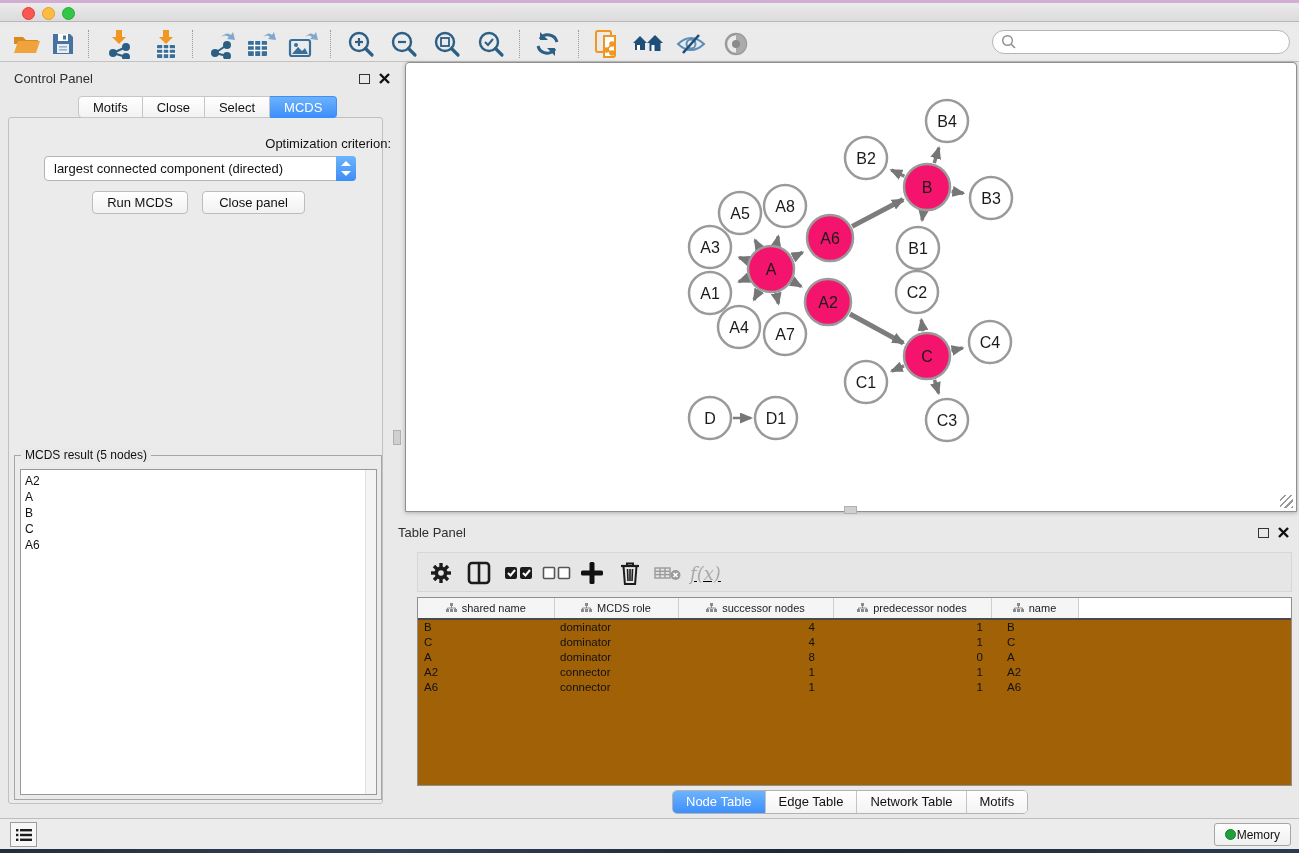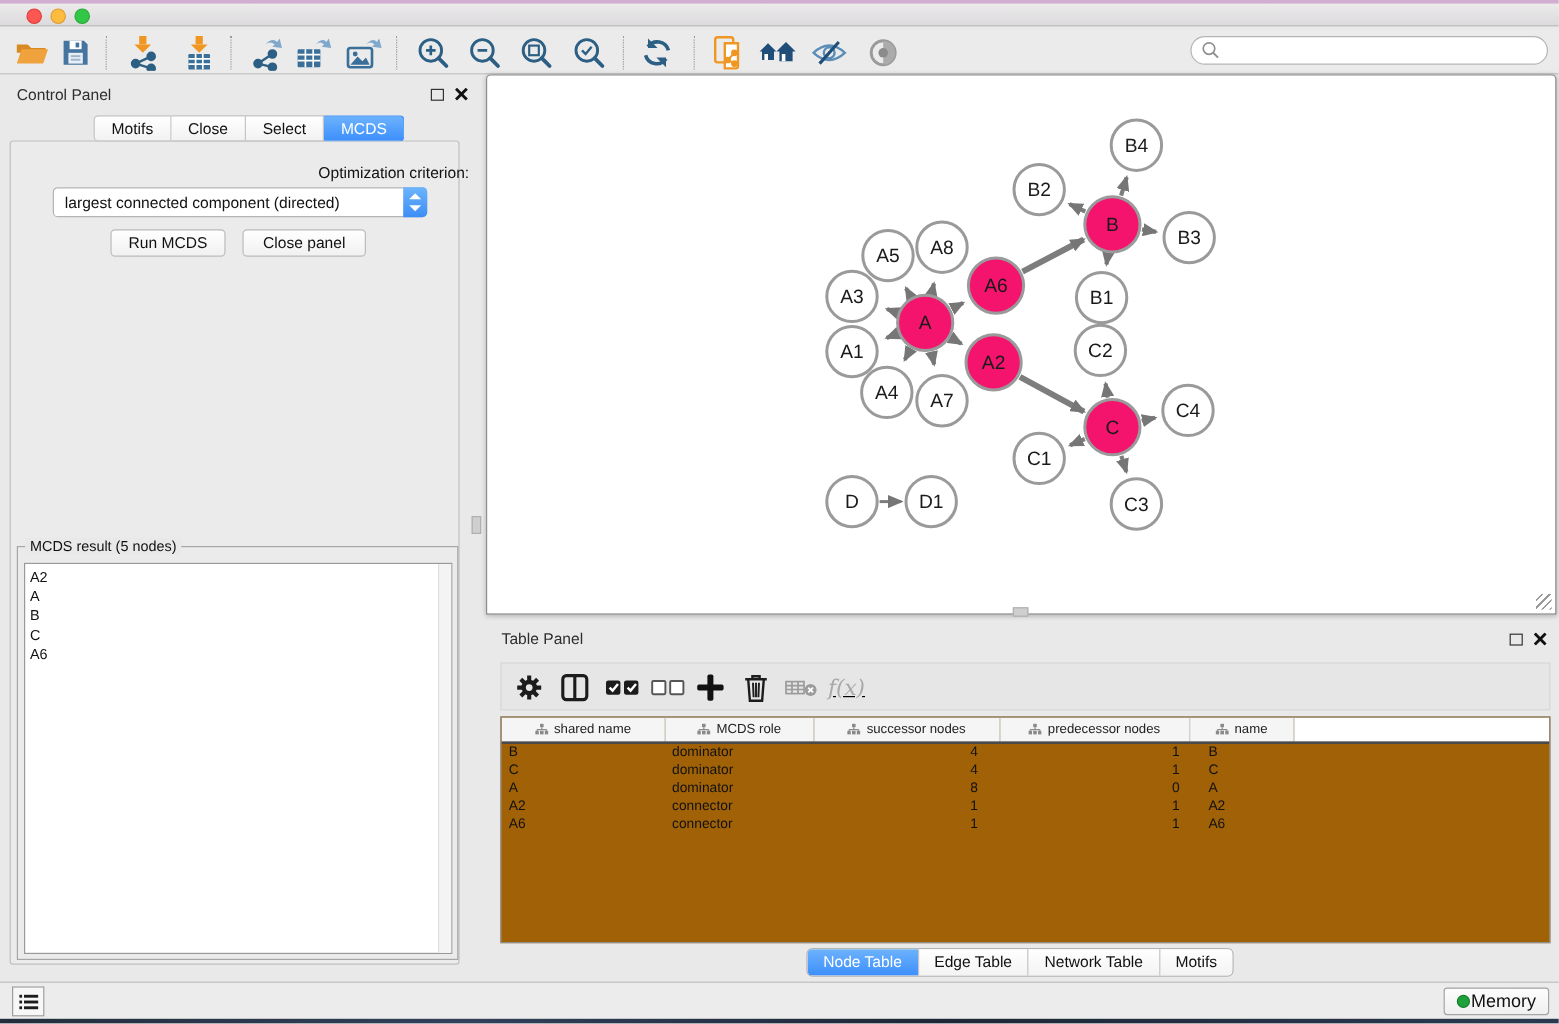--- a/index.html
+++ b/index.html
@@ -53,42 +53,42 @@
   #net-titlebar { position:absolute; left:0; top:0; width:100%; height:26px; background:linear-gradient(#ededed,#d4d4d4); border-bottom:1px solid #aaa; border-radius:4px 4px 0 0; }
   #net-titlebar .title { text-align:center; font-size:13px; color:#333; line-height:25px; }
   #netwin .light { top:6px; }
   #net-canvas { position:absolute; left:1px; top:26px; width:888px; height:422px; background:#fff; }
   #resize-grip { position:absolute; right:3px; bottom:3px; width:13px; height:13px;
      background:repeating-linear-gradient(135deg, transparent 0 3px, #9a9a9a 3px 4.5px); }
   #hsplit { left:844px; top:506px; width:13px; height:8px; background:#cfcfcf; border:1px solid #b0b0b0; }
   #vsplit { left:393px; top:430px; width:8px; height:15px; background:#cfcfcf; border:1px solid #b0b0b0; }
 
   
-  #tp-title { left:418px; top:525px; font-size:13px; color:#2e2e2e; }
+  #tp-title { left:398px; top:525px; font-size:13px; color:#2e2e2e; }
   #tp-toolbar { left:417px; top:552px; width:875px; height:40px; background:#e6e6e6; border:1px solid #d6d6d6; }
   .tpbtn { position:absolute; top:3px; width:34px; height:34px; display:flex; align-items:center; justify-content:flex-start;text-decoration:underline; }
   #fx-label { font-family:"DejaVu Serif", serif; font-style:italic; font-size:18px; color:#a9a9a9; }
   #datatable-wrap { left:417px; top:597px; width:875px; height:189px; background:#a16207; border:1px solid #8f8f8f; overflow:hidden; }
   table { border-collapse:collapse; table-layout:fixed; width:100%; }
   th { height:21px; background:#f5f5f5; border-right:1px solid #cfcfcf; border-bottom:2px solid #4a4a4a; font-size:11px; font-weight:normal; color:#222; }
   th .hwrap { display:flex; align-items:center; justify-content:center; gap:5px; }
   th.filler { background:#fff; border-right:none; }
   td { height:15px; font-size:11.5px; color:#111; white-space:nowrap; overflow:hidden; }
   td.l6 { padding-left:6px; } td.l16 { padding-left:16px; }
   td.r18 { text-align:right; padding-right:18px; } td.r8 { text-align:right; padding-right:8px; }
 
   #bottom-tabs { left:672px; top:790px; display:flex; border:1px solid #b3b3b3; border-radius:5px; overflow:hidden; background:#fff; }
   .bt-tab { height:22px; line-height:21px; padding:0 13px; font-size:13px; color:#111; background:linear-gradient(#ffffff,#f3f3f3); border-left:1px solid #c4c4c4; }
   .bt-tab:first-child { border-left:none; }
   .bt-tab.sel { background:linear-gradient(#6cb2fd,#3d8ffc); color:#fff; }
 
   
   #statusbar { left:0; top:818px; width:1299px; height:31px; background:#ececec; border-top:1px solid #bdbdbd; }
   #list-btn { position:absolute; left:10px; top:3px; width:27px; height:25px; background:#f7f7f7; border:1px solid #9d9d9d; display:flex; align-items:center; justify-content:center; }
-  #memory-btn { position:absolute; right:8px; top:4px; height:23px; background:linear-gradient(#fdfdfd,#f0f0f0); border:1px solid #a5a5a5; border-radius:3px; display:flex; align-items:center; gap:1px; padding:0 10px; font-size:15px; color:#111; }
+  #memory-btn { position:absolute; right:8px; top:4px; height:23px; background:linear-gradient(#fdfdfd,#f0f0f0); border:1px solid #a5a5a5; border-radius:3px; display:flex; align-items:center; gap:1px; padding:0 10px; font-size:12px; color:#111; }
   #memory-dot { width:11px; height:11px; border-radius:50%; background:#1ea03a; border:1px solid #15802c; }
   #darkstrip { left:0; top:849px; width:1299px; height:4px; background:linear-gradient(90deg,#232e3c,#31405a 30%,#1d2736 60%,#2b3a50); }
 
   svg text { font-family:"Liberation Sans", sans-serif; }
 </style>
 </head>
 <body>
 
 <div class="abs" id="titlebar">
   <span class="light red" style="left:22px"></span>

